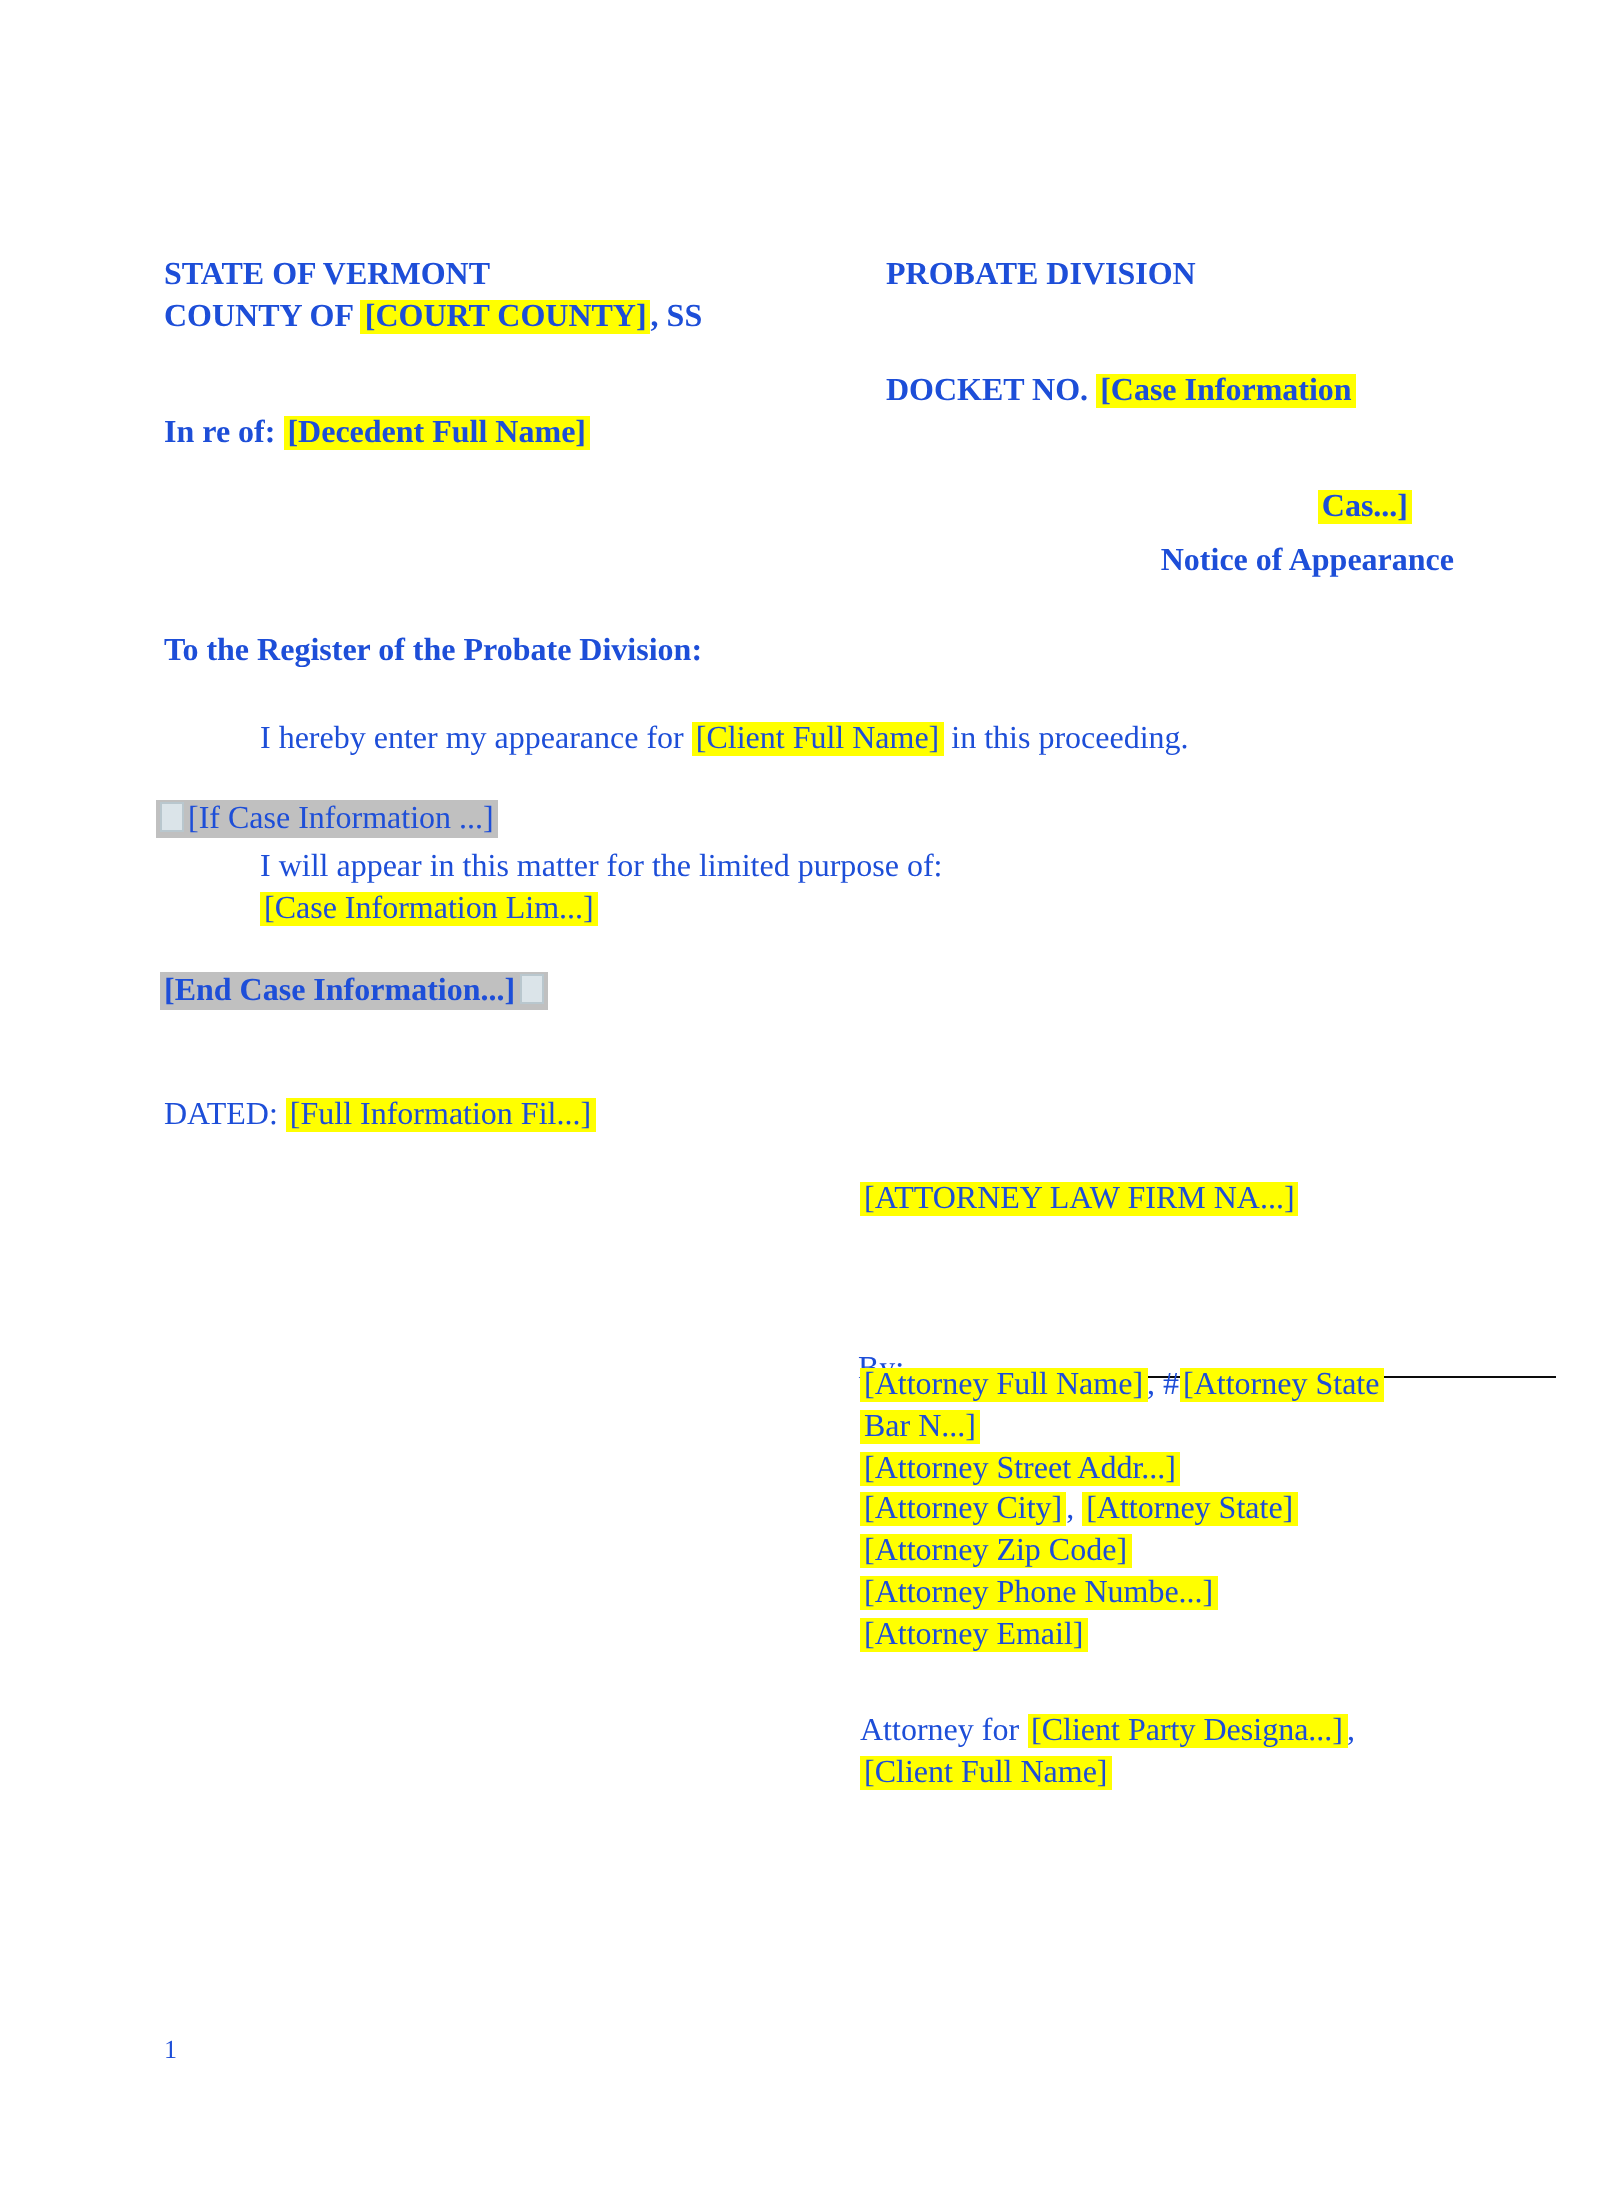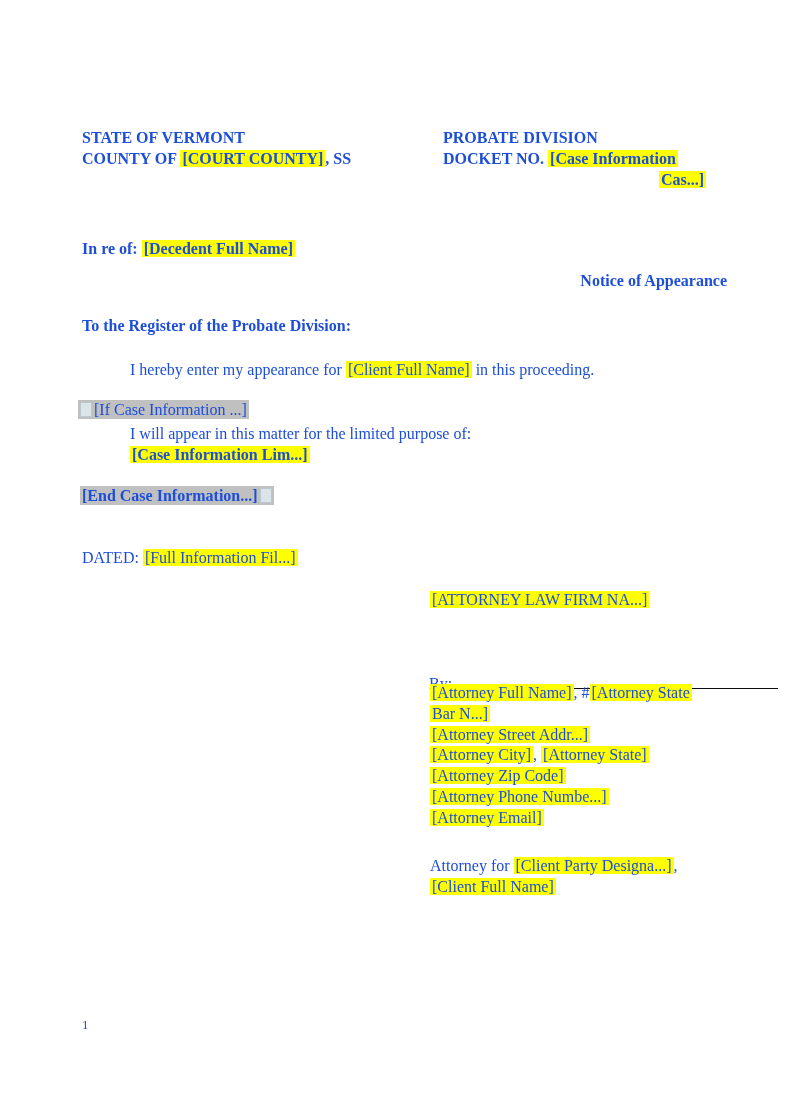--- a/index.html
+++ b/index.html
@@ -23,21 +23,21 @@
     display: inline-block;
     width: 12px;
     height: 15px;
     background: var(--marker, #dbe4e9);
     border: 1px solid #b9c7ce;
     box-sizing: border-box;
     vertical-align: -2px;
   }
   .marker-lead { margin-right: 2px; }
   .marker-trail { margin-left: 2px; }
-  .hdr-right { display: flex; flex-direction: column; width: 263px; }
+  .hdr-right { display: flex; flex-direction: column; width: 263px; gap: 37px; }
   .hdr-right .wrapline { align-self: flex-end; }
   .title-line { width: 645px; text-align: right; }
   .by-row { white-space: nowrap; }
   .sig-underline {
     display: inline-block;
     width: 322px;
     height: 17px;
     border-bottom: 1px solid #0c0c0c;
   }
   .attorney-block div { white-space: nowrap; line-height: 20.8px; }
@@ -58,39 +58,39 @@
   <div class="abs b hdr-right" style="left:443px; top:127px;">
     <div class="nowrap">PROBATE DIVISION</div>
     <div class="nowrap">
       <span>DOCKET NO. </span><span class="hl-y">[Case Information</span>
     </div>
     <div class="nowrap wrapline">
       <span class="hl-y">Cas...]</span>
     </div>
   </div>
 
-  <div class="abs b nowrap" style="left:82px; top:206px;margin-top:32px;">
+  <div class="abs b nowrap" style="left:82px; top:206px;">
     <span>In re of: </span><span class="hl-y">[Decedent Full Name]</span>
   </div>
 
   <div class="abs b title-line" style="left:82px; top:270px;">Notice of Appearance</div>
 
   <div class="abs b nowrap" style="left:82px; top:315px;">To the Register of the Probate Division:</div>
 
   <div class="abs nowrap" style="left:130px; top:359px;">
     <span>I hereby enter my appearance for </span><span class="hl-y">[Client Full Name]</span><span> in this proceeding.</span>
   </div>
 
   <div class="abs nowrap" style="left:78px; top:399px;">
     <span class="hl-g"><span class="marker-sq marker-lead"></span><span>[If Case Information ...]</span></span>
   </div>
 
   <div class="abs nowrap" style="left:130px; top:423px;">I will appear in this matter for the limited purpose of:</div>
 
-  <div class="abs nowrap" style="left:130px; top:444px;font-weight:bold;">
+  <div class="abs nowrap" style="left:130px; top:444px;">
     <span class="hl-y">[Case Information Lim...]</span>
   </div>
 
   <div class="abs b nowrap" style="left:80px; top:485px;">
     <span class="hl-g"><span>[End Case Information...]</span><span class="marker-sq marker-trail"></span></span>
   </div>
 
   <div class="abs nowrap" style="left:82px; top:547px;">
     <span>DATED: </span><span class="hl-y">[Full Information Fil...]</span>
   </div>

